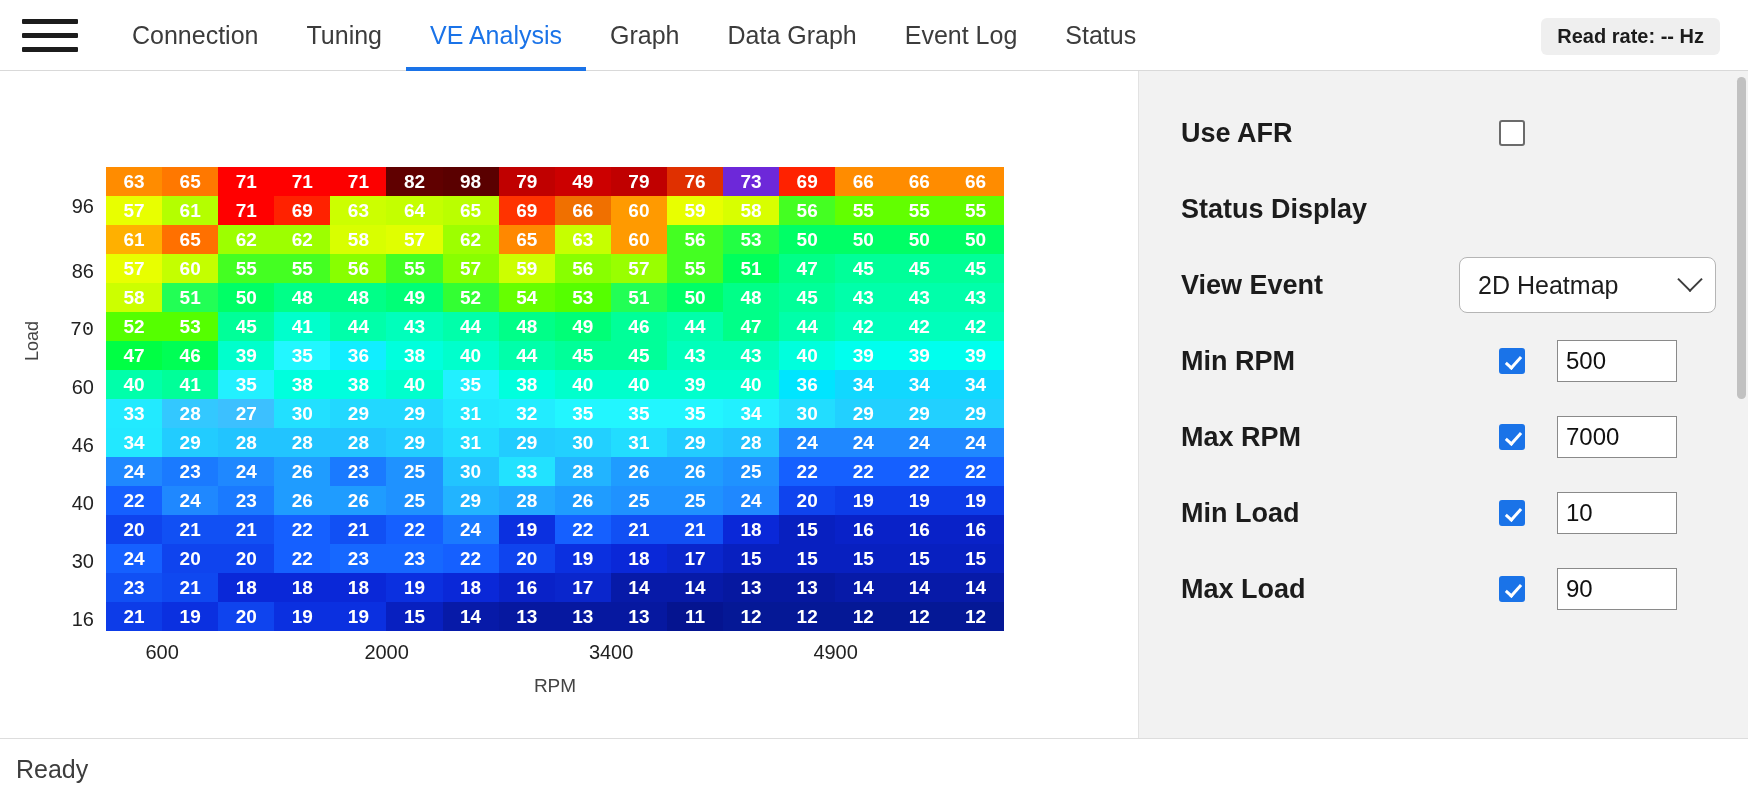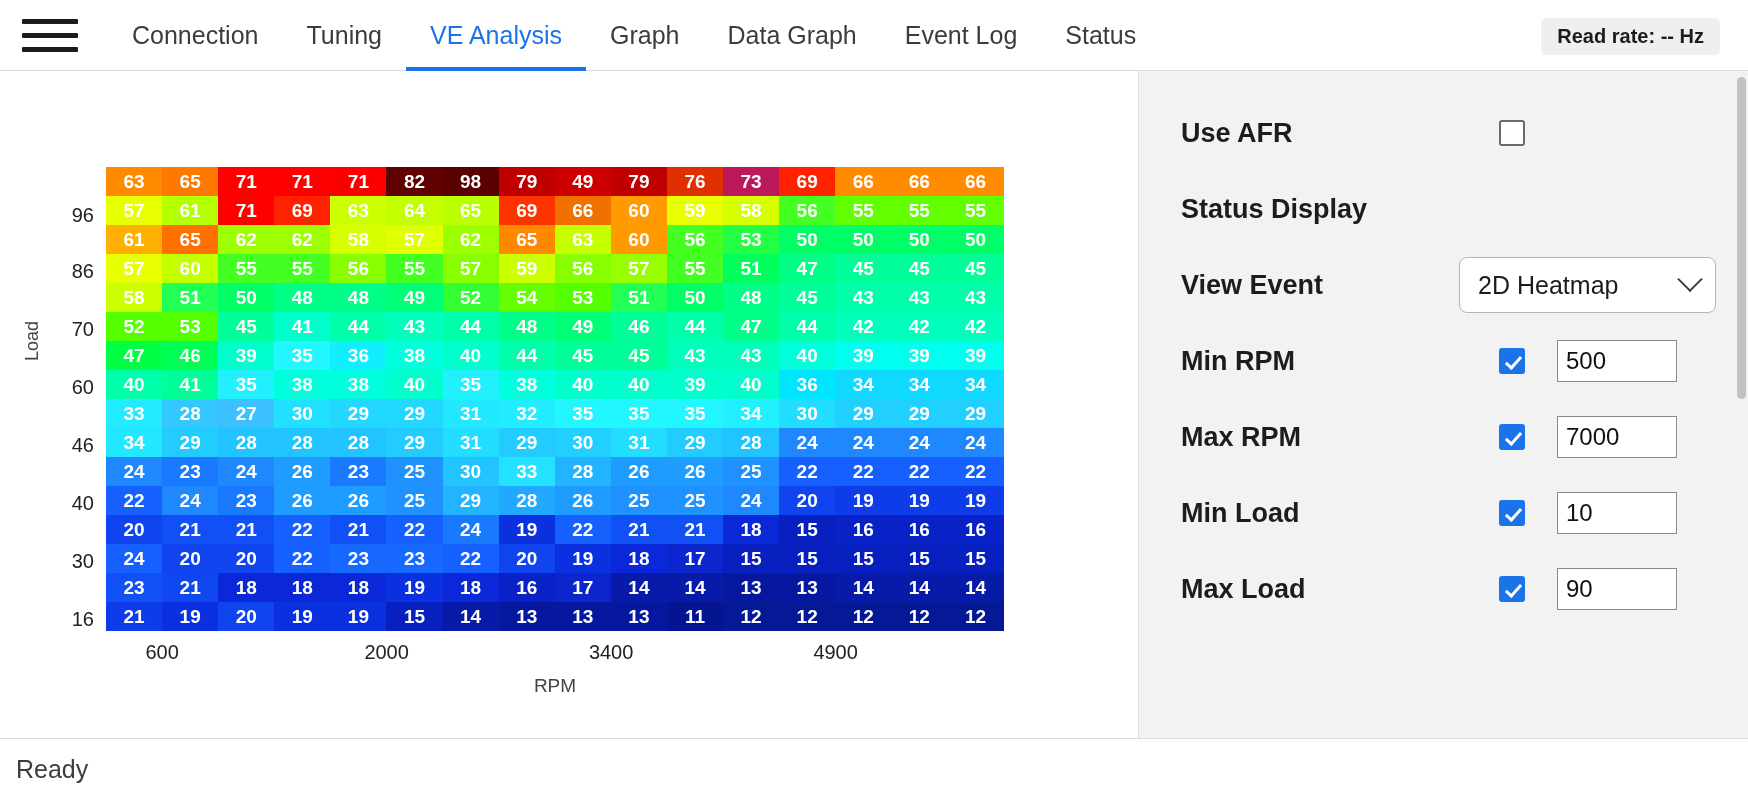--- a/index.html
+++ b/index.html
@@ -285,42 +285,42 @@
     </div>
   <div class="readrate">Read rate: -- Hz</div>
 </div>
 
 <div class="content">
 
   <div class="left-pane">
     <div class="heat-wrap">
       <div class="ylabel">Load</div>
       <div class="ytick-col" id="yticks">
-          <div class="ytick" style="top: 37px;">96</div>
+          <div class="ytick" style="top: 28px;">96</div>
           <div class="ytick" style="top: 93px;">86</div>
-          <div class="ytick" style="top: 151px;">70</div>
+          <div class="ytick" style="top: 151px; font-family: Liberation Mono, monospace;">70</div>
           <div class="ytick" style="top: 209px;">60</div>
           <div class="ytick" style="top: 267px;">46</div>
           <div class="ytick" style="top: 325px;">40</div>
           <div class="ytick" style="top: 383px;">30</div>
           <div class="ytick" style="top: 441px;">16</div>
         </div>
       <div class="grid" id="grid">
           <div class="cell" style="background: rgb(255, 140, 0);">63</div>
           <div class="cell" style="background: rgb(255, 120, 0);">65</div>
           <div class="cell" style="background: rgb(255, 0, 0);">71</div>
           <div class="cell" style="background: rgb(255, 0, 0);">71</div>
           <div class="cell" style="background: rgb(252, 0, 0);">71</div>
           <div class="cell" style="background: rgb(96, 0, 0);">82</div>
           <div class="cell" style="background: rgb(90, 0, 0);">98</div>
           <div class="cell" style="background: rgb(192, 0, 0);">79</div>
           <div class="cell" style="background: rgb(204, 0, 0);">49</div>
           <div class="cell" style="background: rgb(192, 0, 0);">79</div>
           <div class="cell" style="background: rgb(224, 48, 0);">76</div>
-          <div class="cell" style="background: #be185d;">73</div>
+          <div class="cell" style="background: #6d28d9;">73</div>
           <div class="cell" style="background: rgb(255, 34, 0);">69</div>
           <div class="cell" style="background: rgb(255, 140, 0);">66</div>
           <div class="cell" style="background: rgb(255, 140, 0);">66</div>
           <div class="cell" style="background: rgb(255, 140, 0);">66</div>
           <div class="cell" style="background: rgb(232, 255, 0);">57</div>
           <div class="cell" style="background: rgb(180, 255, 0);">61</div>
           <div class="cell" style="background: rgb(255, 0, 0);">71</div>
           <div class="cell" style="background: rgb(255, 34, 0);">69</div>
           <div class="cell" style="background: rgb(204, 255, 0);">63</div>
           <div class="cell" style="background: rgb(196, 255, 0);">64</div>

